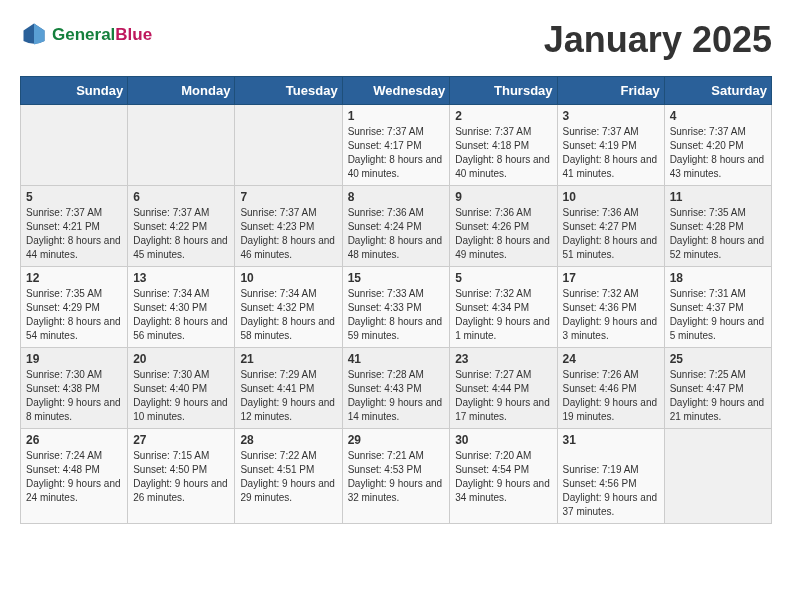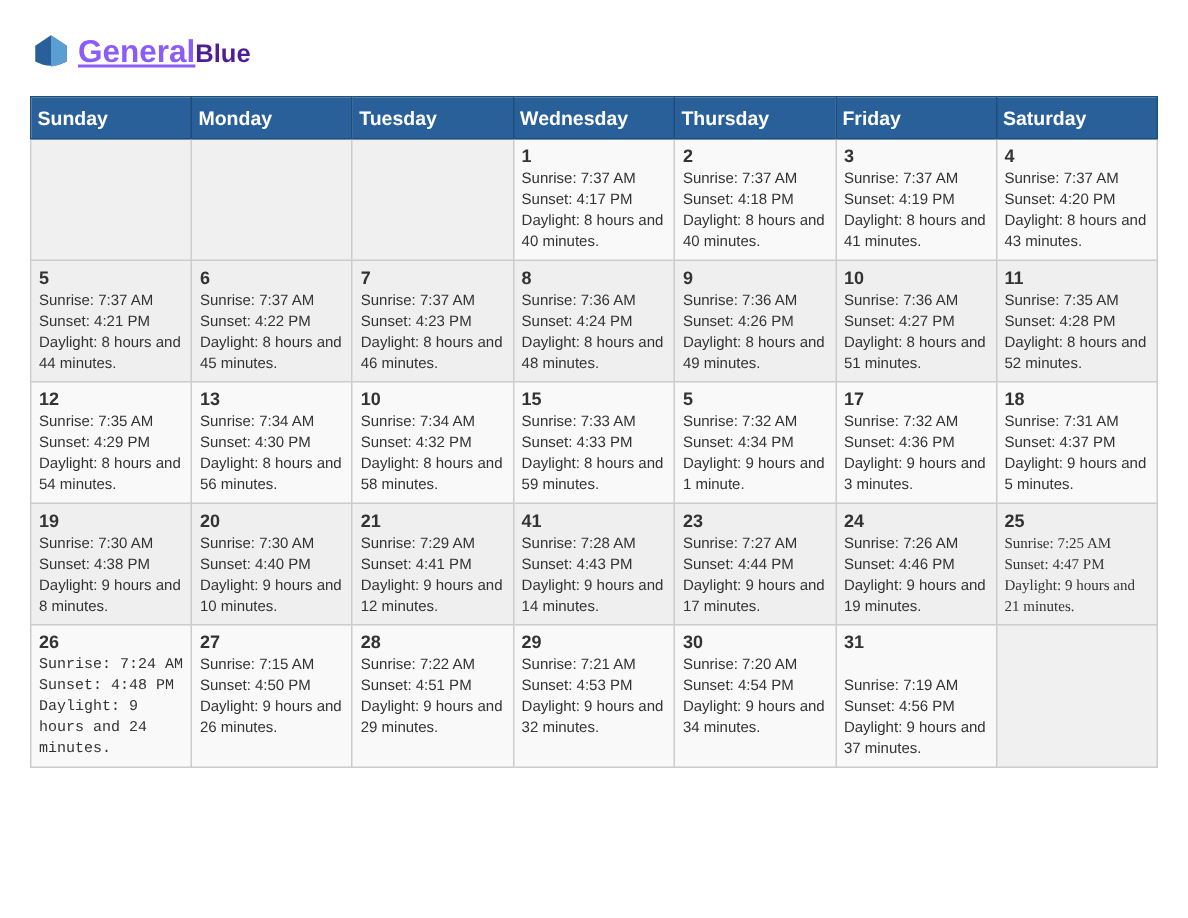--- a/index.html
+++ b/index.html
@@ -42,21 +42,21 @@
       width: 100%;
       border-collapse: collapse;
       border: 1px solid #ccc;
     }
     .calendar th {
       background-color: #2a6099;
       color: #fff;
       font-size: 13px;
       font-weight: bold;
       padding: 6px 4px;
-      text-align: left;
+      text-align: right;
       border: 1px solid #1e4f7a;
     }
     .calendar td {
       vertical-align: top;
       border: 1px solid #ccc;
       padding: 4px 5px;
       width: 108px;
       min-height: 80px;
       font-size: 10.5px;
       color: #333;
@@ -87,25 +87,26 @@
 <body>
 
 <div class="header">
   <div class="logo">
     <svg class="logo-icon" viewBox="0 0 40 40">
       <path d="M20 5 L35 15 L35 30 Q20 38 5 30 L5 15 Z" fill="#2a6099"></path>
       <path d="M20 5 L35 15 L35 30 Q27 34 20 35" fill="#5a9fd4"></path>
     </svg>
     <div>
       <div style="line-height:1">
-        <span style="font-size:21px;font-weight:bold;color:#8b5cf6;text-decoration:underline;">General</span><span style="font-size:17px;font-weight:bold;color:#4c1d95;">Blue</span>
+        <span style="font-size:17px;font-weight:bold;color:#15803d;">General</span><span style="font-size:17px;font-weight:bold;color:#be185d;">Blue</span>
       </div>
     </div>
   </div>
   <div class="title-block">
+    <h1>January 2025</h1>
   </div>
 </div>
 
 <table class="calendar">
   <thead>
     <tr>
     <th>Sunday</th>
         <th>Monday</th>
         <th>Tuesday</th>
         <th>Wednesday</th>
@@ -264,29 +265,29 @@
 Daylight: 9 hours and 17 minutes.</div>
         </td>
         <td>
           <span class="day-number">24</span>
           <div class="day-info" style="white-space: pre-line;">Sunrise: 7:26 AM
 Sunset: 4:46 PM
 Daylight: 9 hours and 19 minutes.</div>
         </td>
         <td>
           <span class="day-number">25</span>
-          <div class="day-info" style="white-space: pre-line; font-family: Liberation Serif, serif;">Sunrise: 7:25 AM
+          <div class="day-info" style="white-space: pre-line;">Sunrise: 7:25 AM
 Sunset: 4:47 PM
 Daylight: 9 hours and 21 minutes.</div>
         </td>
       </tr>
       <tr>
         <td>
           <span class="day-number">26</span>
-          <div class="day-info" style="white-space: pre-line; font-family: Liberation Mono, monospace;">Sunrise: 7:24 AM
+          <div class="day-info" style="white-space: pre-line;">Sunrise: 7:24 AM
 Sunset: 4:48 PM
 Daylight: 9 hours and 24 minutes.</div>
         </td>
         <td>
           <span class="day-number">27</span>
           <div class="day-info" style="white-space: pre-line;">Sunrise: 7:15 AM
 Sunset: 4:50 PM
 Daylight: 9 hours and 26 minutes.</div>
         </td>
         <td>

